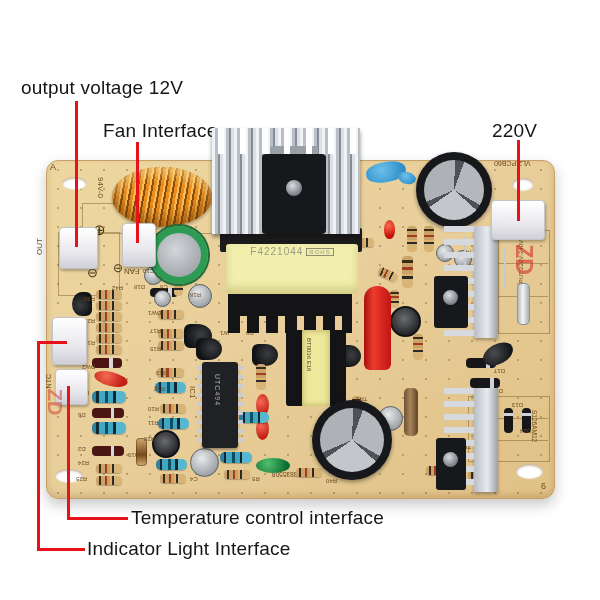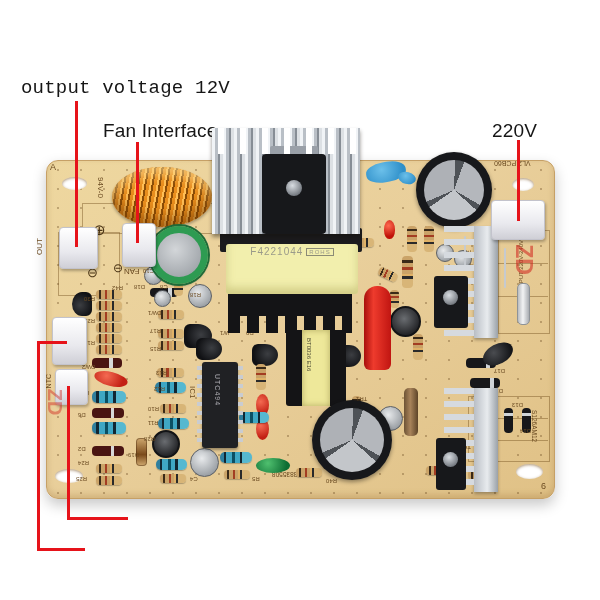--- a/index.html
+++ b/index.html
@@ -97,23 +97,25 @@
   #blueblob2{left:398px;top:172px;width:18px;height:12px;border-radius:50%;z-index:5;transform:rotate(15deg);
         background:radial-gradient(circle at 40% 35%,#6cc0ea,#2e8fc9 78%);}
   .conn{position:absolute;background:linear-gradient(180deg,#ffffff,#e9e9ee 60%,#cfcfd6);
         border:1px solid #c3c3cc;border-radius:4px;box-shadow:1px 2px 3px rgba(0,0,0,.28);z-index:9;}
 </style>
 </head>
 <body>
 
 <div id="canvas">
 
-  <div class="lbl" style="left:21px;top:77px;font-family:Liberation Mono, monospace;">output voltage 12V</div>
+  <div class="lbl" style="left:21px;top:77px;">output voltage 12V</div>
   <div class="lbl" style="left:103px;top:120px;">Fan Interface</div>
   <div class="lbl" style="left:492px;top:120px;">220V</div>
+  <div class="lbl" style="left:131px;top:507px;">Temperature control interface</div>
+  <div class="lbl" style="left:87px;top:538px;">Indicator Light Interface</div>
 
   <div class="rl" style="left:75px;top:101px;width:3px;height:146px;"></div>
   <div class="rl" style="left:136px;top:142px;width:3px;height:101px;"></div>
   <div class="rl" style="left:517px;top:140px;width:3px;height:81px;"></div>
   <div class="rl" style="left:67px;top:386px;width:3px;height:134px;"></div>
   <div class="rl" style="left:67px;top:517px;width:61px;height:3px;"></div>
   <div class="rl" style="left:37px;top:341px;width:30px;height:3px;"></div>
   <div class="rl" style="left:37px;top:341px;width:3px;height:210px;"></div>
   <div class="rl" style="left:37px;top:548px;width:48px;height:3px;"></div>
 

